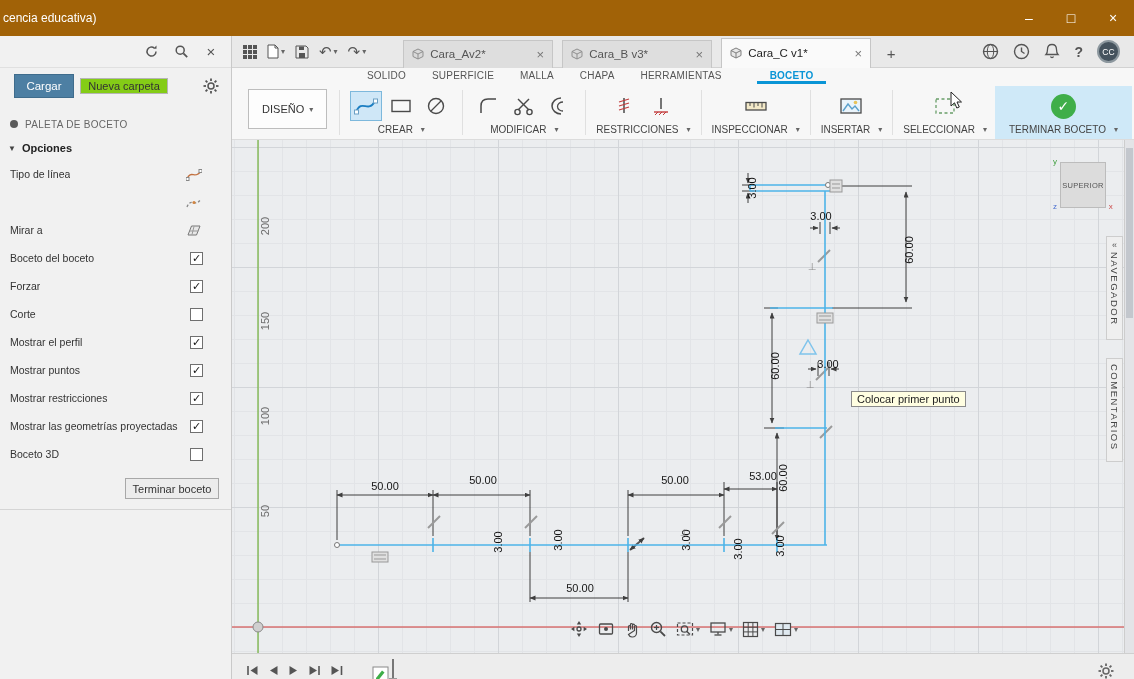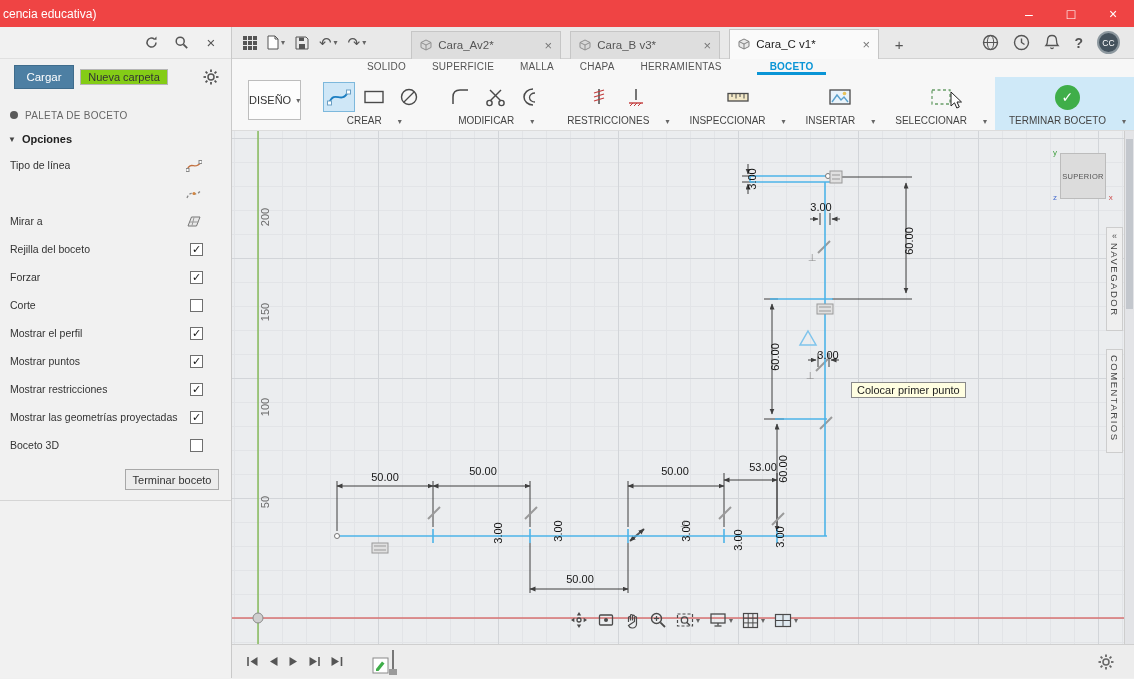--- a/index.html
+++ b/index.html
@@ -1,21 +1,21 @@
 <!DOCTYPE html>
 <html><head>
 <meta charset="utf-8">
 <style>
   *{margin:0;padding:0;box-sizing:border-box}
   html,body{width:1134px;height:679px;overflow:hidden}
   body{font-family:"Liberation Sans","DejaVu Sans",sans-serif;font-size:12px;color:#333;background:#fff}
   .app{position:relative;width:1134px;height:679px;overflow:hidden;background:#f0f0f0}
 
   
-  .titlebar{height:27px;background:#ef4444;display:flex;align-items:center;color:#fff}
+  .titlebar{height:36px;background:#a16207;display:flex;align-items:center;color:#fff}
   .titlebar .title{flex:1;font-size:12px;padding-left:3px;white-space:nowrap}
   .win-btn{width:42px;height:28px;display:flex;align-items:center;justify-content:center;font-size:14px;cursor:default}
 
   .body{display:flex;height:651px}
 
   
   .left{width:232px;background:#f1f1f1;border-right:1px solid #c9c9c9;position:relative;flex:none}
   .left-top{height:32px;display:flex;align-items:center;justify-content:flex-end;gap:14px;padding-right:12px;border-bottom:1px solid #e0e0e0}
   .left-top .ic{width:16px;height:16px;color:#555;display:flex;align-items:center;justify-content:center;font-size:15px}
   .left-tabs{display:flex;align-items:center;height:36px;padding:0 14px 0 0;gap:2px}
@@ -38,21 +38,21 @@
   .left-divider{margin-top:10px;border-top:1px solid #d5d5d5}
 
   
   .main{flex:1;display:flex;flex-direction:column;min-width:0}
 
   
   .docbar{height:32px;background:#e9e9e9;border-bottom:1px solid #d2d2d2;display:flex;align-items:center;padding:0 6px}
   .db-icon{height:26px;display:flex;align-items:center;gap:2px;padding:0 5px;color:#555}
   .db-glyph{font-size:15px;line-height:1}
   .caret{font-size:8px;color:#666}
-  .doc-tabs{display:flex;align-items:flex-end;height:32px;margin-left:40px}
+  .doc-tabs{display:flex;align-items:flex-end;height:32px;margin-left:32px}
   .doc-tab{width:150px;height:28px;margin-right:9px;display:flex;align-items:center;gap:6px;padding:0 8px;background:#dedede;border:1px solid #c6c6c6;border-bottom:none;font-size:11.5px;color:#555}
   .doc-tab.active{background:#fafafa;color:#222;height:30px}
   .doc-tab .tab-label{flex:1;white-space:nowrap;overflow:hidden}
   .doc-tab .tab-close{font-size:13px;color:#777}
   .newtab{width:22px;height:22px;display:flex;align-items:center;justify-content:center;font-size:15px;color:#555;margin:0 4px 3px 0}
   .db-right{margin-left:auto;display:flex;align-items:center;gap:14px;padding-right:8px;color:#555}
   .avatar{width:23px;height:23px;border-radius:50%;background:#45535e;border:2px solid #8d989f;color:#fff;font-size:8.5px;display:flex;align-items:center;justify-content:center}
   .q-ic{font-size:14px;font-weight:bold;color:#555}
 
   
@@ -61,21 +61,21 @@
   .rtab.active{color:#0a95d6;border-bottom:3px solid #0a95d6;padding-bottom:0;margin-left:22px;font-weight:bold}
 
   
   .toolbar{height:54px;background:#f7f7f7;border-bottom:1px solid #dcdcdc;display:flex;align-items:stretch}
   .design-box{width:82px;height:40px;margin:3px 10px 0 16px;background:#fdfdfd;border:1px solid #bdbdbd;display:flex;align-items:center;justify-content:center;gap:5px;font-size:11px;color:#333;align-self:flex-start}
   .tb-sep{width:1px;background:#e0e0e0;margin:4px 2px}
   .tgroup{display:flex;flex-direction:column;align-items:center;padding:3px 8px 2px}
   .tg-icons{display:flex;align-items:center;gap:3px;height:34px}
   .tool{width:32px;height:30px;display:flex;align-items:center;justify-content:center;border:1px solid transparent}
   .tool.active{background:#cfe7f7;border-color:#7db8dc}
-  .tg-label{display:flex;align-items:flex-end;gap:16px;font-size:10px;color:#444;white-space:nowrap;margin-top:1px}
+  .tg-label{display:flex;align-items:center;gap:8px;font-size:10px;color:#444;white-space:nowrap;margin-top:1px}
   .tgroup.finish{background:#cfe9f8;padding:3px 14px 2px;margin-left:auto;margin-right:2px}
   .green-circle{width:25px;height:25px;border-radius:50%;background:#3fae49;color:#fff;display:flex;align-items:center;justify-content:center;font-size:14px;font-weight:bold}
 
   
   .canvas{position:relative;flex:1;overflow:hidden;background-color:#ebedef;
     background-image:
       linear-gradient(to right,#d2d5d9 1px,transparent 1px),
       linear-gradient(to bottom,#d2d5d9 1px,transparent 1px),
       linear-gradient(to right,#e2e4e7 1px,transparent 1px),
       linear-gradient(to bottom,#e2e4e7 1px,transparent 1px);
@@ -189,21 +189,21 @@
         <span class="opt-label">Mirar a</span>
         <span class="opt-icon">
           <svg width="16" height="13" viewBox="0 0 16 13">
               <path d="M2,11 L5.5,2 H14 L10.5,11 Z" stroke="#777" fill="#e8e8e8"></path>
               <line x1="4" y1="7" x2="12.3" y2="7" stroke="#999"></line>
               <line x1="8" y1="2.5" x2="6" y2="10.5" stroke="#999"></line>
             </svg>
         </span>
       </div>
       <div class="opt-row">
-        <span class="opt-label">Rejilla del boceto</span>
+        <span class="opt-label">Boceto del boceto</span>
         <span class="cb" data-checked="true"></span>
       </div>
       <div class="opt-row">
         <span class="opt-label">Forzar</span>
         <span class="cb" data-checked="true"></span>
       </div>
       <div class="opt-row">
         <span class="opt-label">Corte</span>
         <span class="cb" data-checked="false"></span>
       </div>

